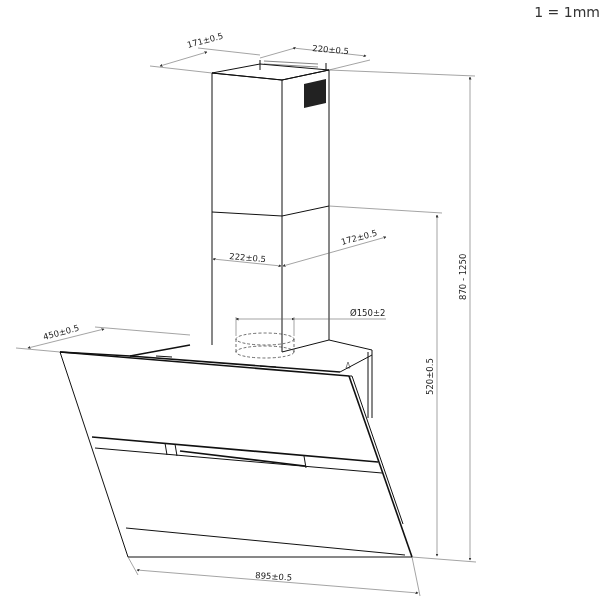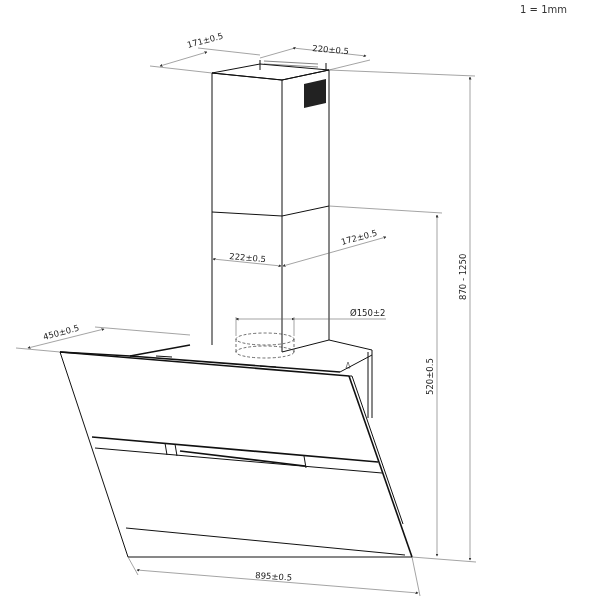--- a/index.html
+++ b/index.html
@@ -1,18 +1,18 @@
 <!DOCTYPE html>
 <html><head>
 <meta charset="utf-8">
 <style>
   html,body{margin:0;padding:0;background:#fff;}
   body{width:600px;height:600px;overflow:hidden;position:relative;font-family:"DejaVu Sans",sans-serif;}
   #drawing{position:absolute;left:0;top:0;width:600px;height:600px;}
-  .scale{position:absolute;right:33px;top:4px;font-size:10px;color:#333;}
+  .scale{position:absolute;right:0;top:4px;font-size:14px;color:#333;}
   svg text{font-family:"DejaVu Sans",sans-serif;font-size:8.5px;fill:#222;}
   .dim{stroke:#666;stroke-width:0.6;fill:none;}
   .obj{stroke:#111;stroke-width:1;fill:none;}
   .objb{stroke:#111;stroke-width:1.6;fill:none;}
   .thin{stroke:#333;stroke-width:0.6;fill:none;}
   .dash{stroke:#333;stroke-width:0.7;fill:none;stroke-dasharray:3 2;}
 </style>
 </head>
 <body>
 

